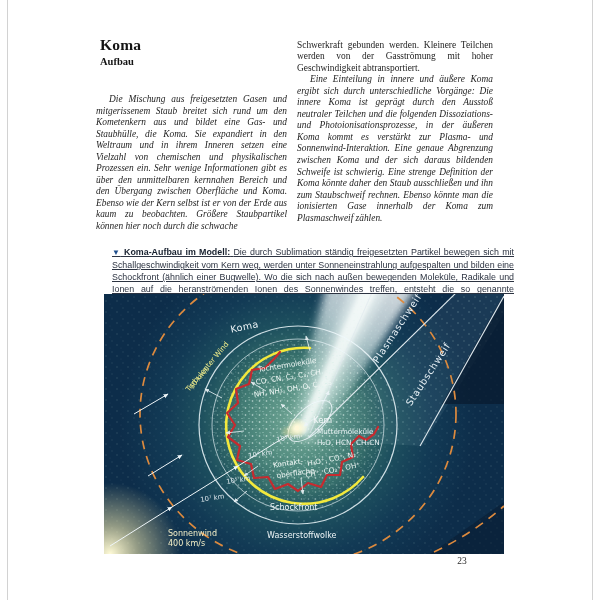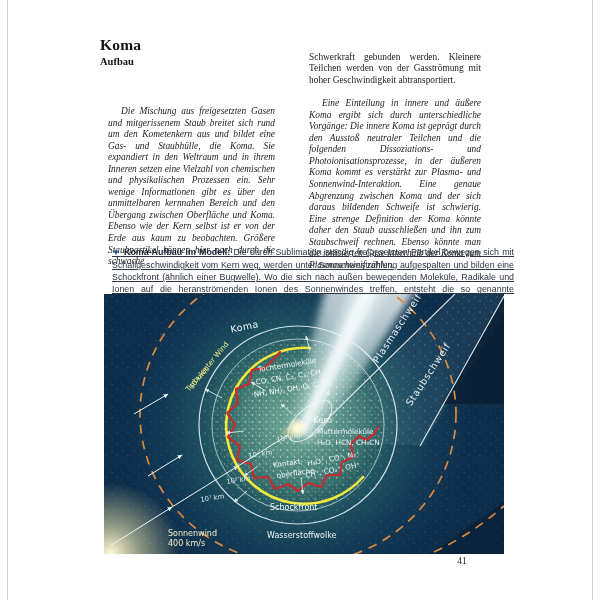--- a/index.html
+++ b/index.html
@@ -15,21 +15,21 @@
     font-size:15.5px;font-weight:bold;color:#141414;letter-spacing:.2px;
   }
   .subhead{
     position:absolute;left:100px;top:56px;
     font-size:10.5px;font-weight:bold;color:#141414;
   }
   .col{
     position:absolute;font-size:9.4px;line-height:11.55px;
     text-align:justify;color:#232323;
   }
-  .col p{margin:12px;}
+  .col p{margin:0;}
   .col-left{left:96px;top:94px;width:191px;}
   .col-right{left:297px;top:39.5px;width:196px;}
   .indent{text-indent:13px;font-style:italic;}
   .caption{
     position:absolute;left:100px;top:234px;width:402px;margin:12px;
     font-family:"Liberation Sans", sans-serif;
     font-size:8.9px;line-height:12.15px;text-align:justify;color:#2c3341;text-decoration:underline;
   }
   .cap-marker{color:#1f4e8c;font-weight:bold;font-size:8px;}
   .cap-lead{font-weight:bold;color:#17202e;}
@@ -223,13 +223,13 @@
   <text x="64" y="242" font-size="8" fill="#f3eec6">Sonnenwind</text>
   <text x="64" y="252" font-size="8" fill="#f3eec6">400 km/s</text>
 
   <text x="172" y="146" font-size="6.8" fill="#dfe9ee" transform="rotate(-9 185 143)">10³ km</text>
   <text x="144" y="162" font-size="6.8" fill="#dfe9ee" transform="rotate(-9 157 159)">10⁴ km</text>
   <text x="122" y="188" font-size="6.8" fill="#dfe9ee" transform="rotate(-9 135 185)">10⁵ km</text>
   <text x="96" y="206" font-size="6.8" fill="#dfe9ee" transform="rotate(-9 109 203)">10⁷ km</text>
 </svg>
 </div>
 
-<div class="pagenum">41</div>
+<div class="pagenum">23</div>
 
 </body></html>

